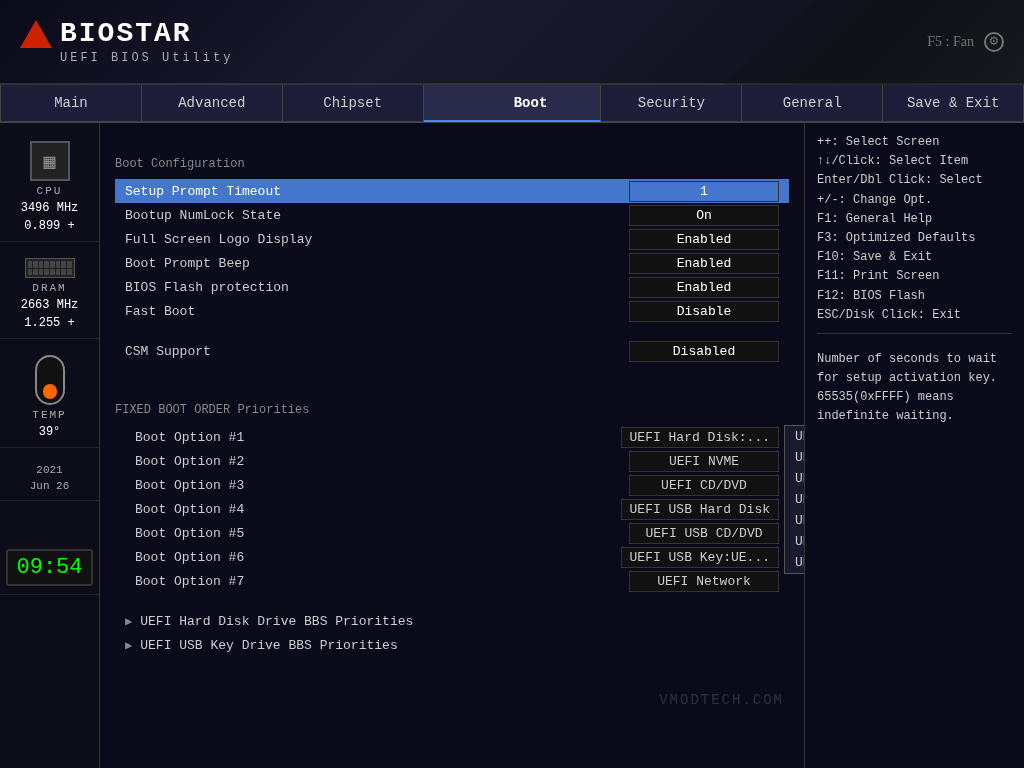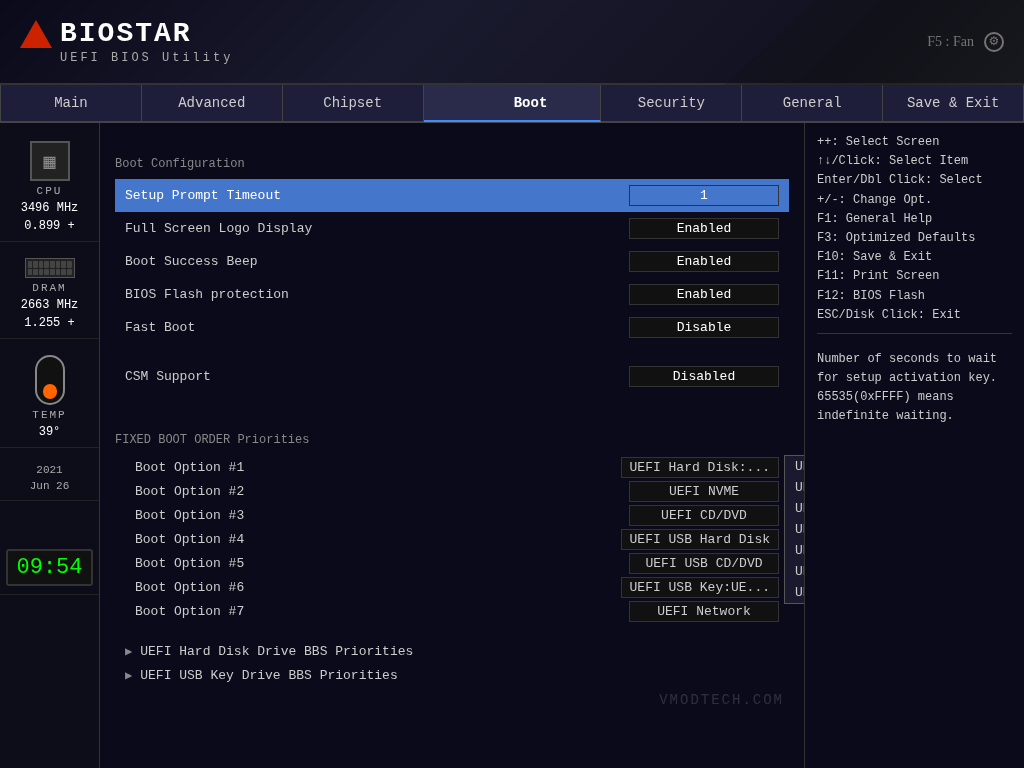--- a/index.html
+++ b/index.html
@@ -230,21 +230,21 @@
       color: #888;
       font-size: 12px;
       margin-bottom: 8px;
       margin-top: 24px;
       font-family: 'Courier New', monospace;
     }
 
     .menu-item {
       display: flex;
       align-items: center;
-      height: 33px;
+      height: 24px;
       padding: 0 10px;
       cursor: pointer;
     }
     .menu-item.selected {
       background: #4477cc;
       color: #fff;
     }
     .menu-item:not(.selected) {
       color: #ccc;
     }
@@ -436,28 +436,32 @@
 
     <div class="left-panel">
 
       <div class="section-title">Boot Configuration</div>
 
       <div class="menu-item selected">
         <span class="menu-item-label">Setup Prompt Timeout</span>
         <span class="menu-value highlighted">1</span>
       </div>
 
+      <div class="menu-item">
+        <span class="menu-item-label">Bootup NumLock State</span>
+        <span class="menu-value">On</span>
+      </div>
 
       <div class="menu-item">
         <span class="menu-item-label">Full Screen Logo Display</span>
         <span class="menu-value">Enabled</span>
       </div>
 
       <div class="menu-item">
-        <span class="menu-item-label">Boot Success Beep</span>
+        <span class="menu-item-label">Boot Prompt Beep</span>
         <span class="menu-value">Enabled</span>
       </div>
 
       <div class="menu-item">
         <span class="menu-item-label">BIOS Flash protection</span>
         <span class="menu-value">Enabled</span>
       </div>
 
       <div class="menu-item">
         <span class="menu-item-label">Fast Boot</span>

